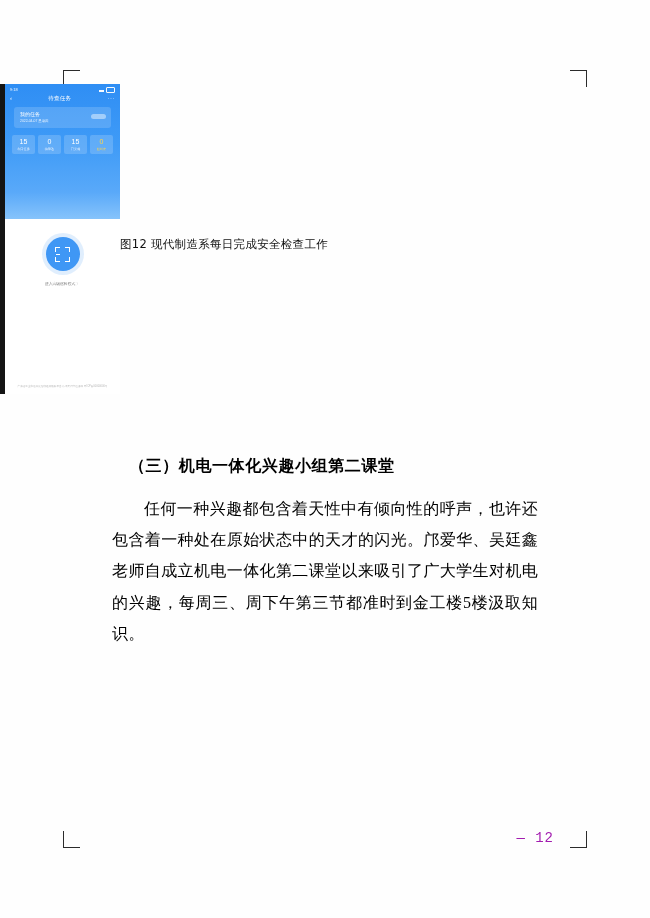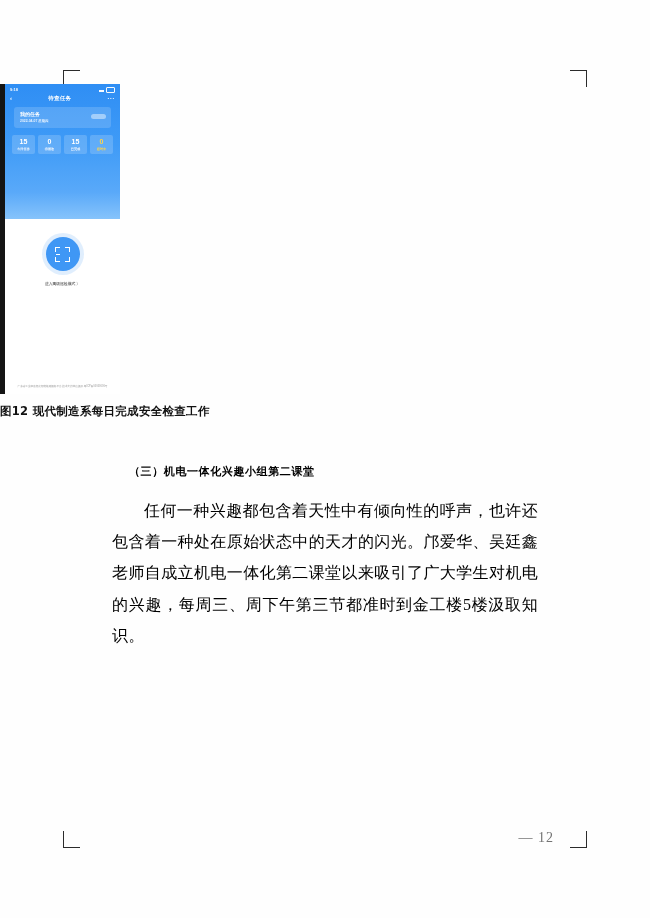--- a/index.html
+++ b/index.html
@@ -34,23 +34,21 @@
   .crop.bl { left: 63px;  bottom: 70px; border-left-width: 1.5px; border-bottom-width: 1.5px; }
   .crop.br { right: 63px; bottom: 70px; border-right-width: 1.5px; border-bottom-width: 1.5px; }
 
   
   .figure-wrap {
     position: absolute;
     left: 0;
     right: 0;
     top: 84px;
     display: flex;
-    flex-direction: column;
-    align-items: flex-start;
-    font-weight: bold;
+    align-items: center;
   }
   .phone {
     position: relative;
     width: 115px;
     height: 310px;
     background: #fdfdfd;
     border-left: 5px solid #141414;
     box-sizing: content-box;
     overflow: hidden;
   }
@@ -204,44 +202,44 @@
   }
 
   
   .content {
     position: absolute;
     left: 96px;
     right: 96px;
     top: 448px;
   }
   .heading {
-    font-size: 11px;
+    font-size: 16px;
     font-weight: bold;
     letter-spacing: .6px;
-    margin: 16px 0 12px 0;
+    margin: 8px 0 12px 0;
     text-indent: 33px;
     font-family: "DejaVu Sans", "Liberation Sans", sans-serif;
   }
   .para {
     font-size: 16px;
     line-height: 1.95;
     text-indent: 32px;
     margin: 16px;
     text-align: justify;
     letter-spacing: .2px;
   }
 
   .page-number {
     position: absolute;
     right: 96px;
     bottom: 72px;
     font-size: 14px;
-    font-family: Liberation Serif, serif;
+    font-family: Liberation Mono, monospace;
     letter-spacing: 1px;
-    color: #737373;
+    color: #a21caf;
     text-align: center;
   }
 </style>
 </head>
 <body>
 
 <div class="page">
 
   <div class="crop tl"></div>
   <div class="crop tr"></div>

